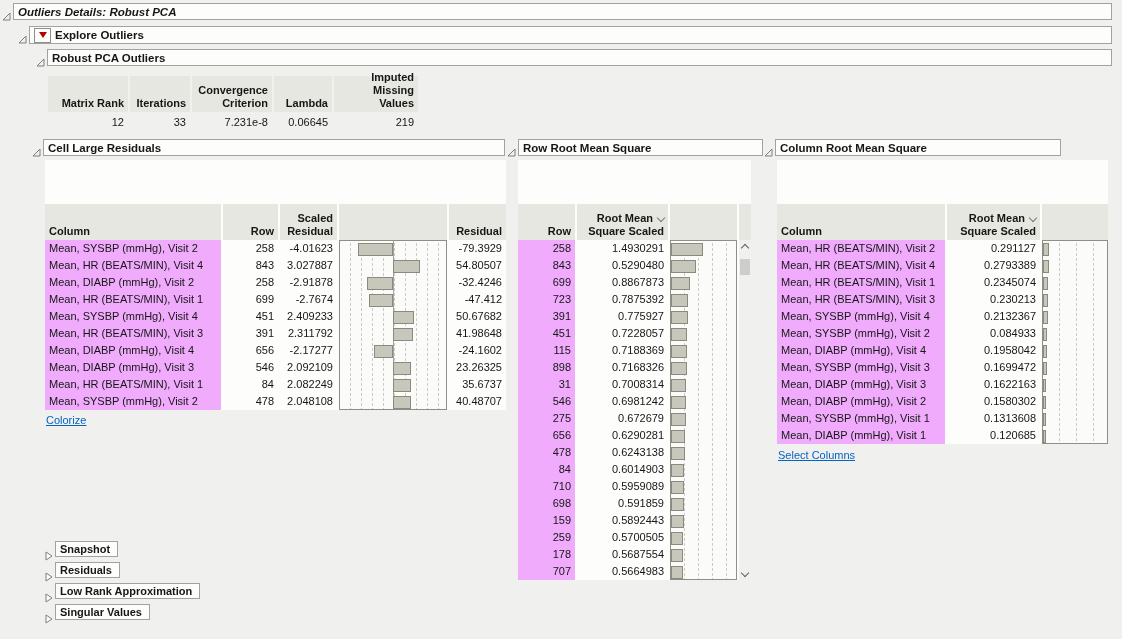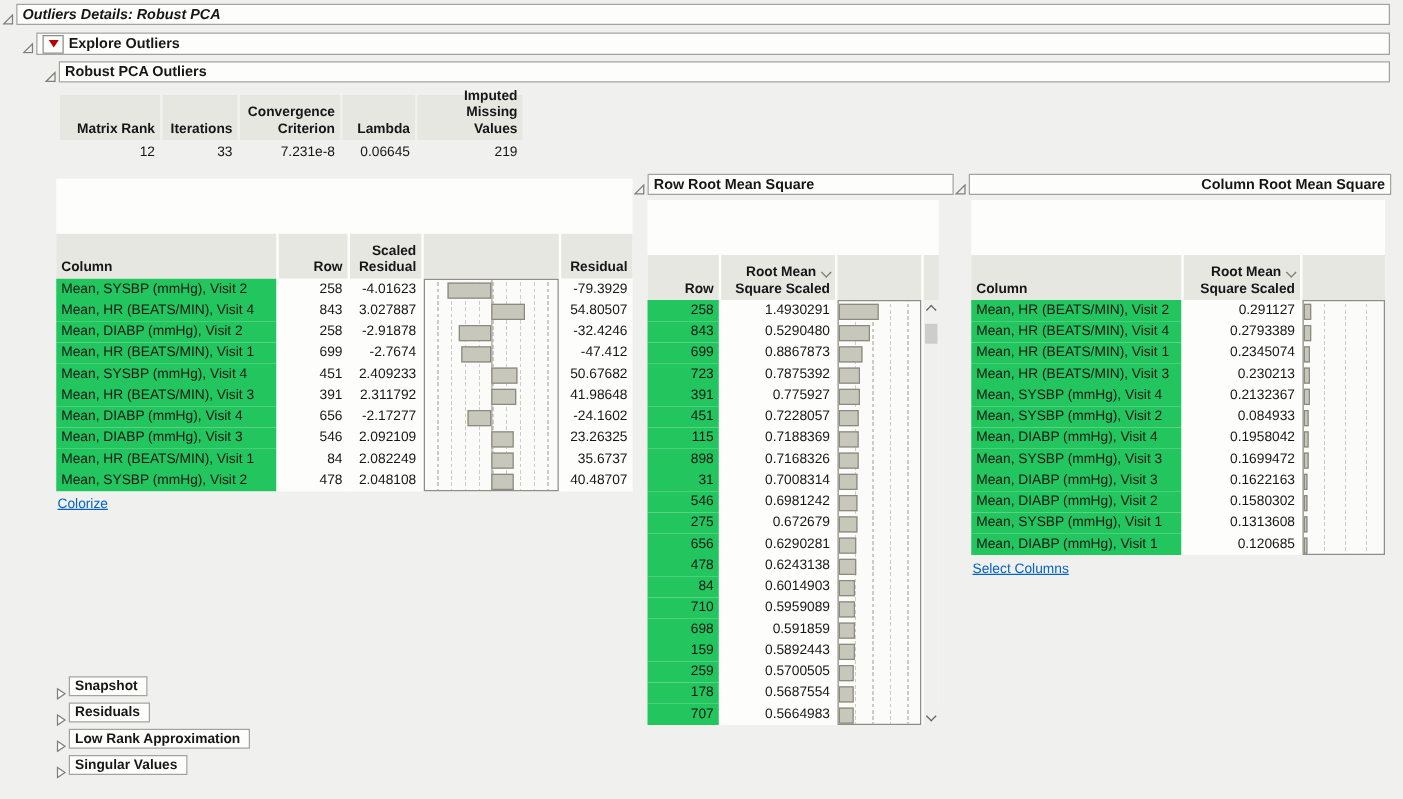--- a/index.html
+++ b/index.html
@@ -30,21 +30,21 @@
   .th{background:#e7e7e1;font-weight:bold;font-size:11px;height:36px;box-sizing:border-box;
       display:flex;flex-direction:column;justify-content:flex-end;padding:2px 4px;}
   .th.ta-r{align-items:flex-end;}
   .th.blank{padding:0;}
   .hline{line-height:13px;white-space:nowrap;display:flex;align-items:center;}
   .schev{display:inline-block;width:5px;height:5px;border:solid #7a7a74;border-width:0 1px 1px 0;
          transform:rotate(45deg);margin-left:5px;margin-bottom:2px;cursor:pointer;}
   .td{height:17px;line-height:17px;font-size:11px;white-space:nowrap;overflow:hidden;
       padding:0 4px;box-sizing:border-box;cursor:default;}
   .td.ta-r{text-align:right;}
-  .td.lbl{background:#22c55e;}
+  .td.lbl{background:#f0abfc;}
   .td.val{background:#fdfdfc;}
   
   .plot{position:relative;border:1px solid #8f8f88;background-color:#fbfbf9;box-sizing:border-box;}
   .g10{background-image:repeating-linear-gradient(to bottom,#fbfbf9 0 2px,transparent 2px 5px),
        repeating-linear-gradient(to right,transparent 0 10px,#ccccc5 10px 11px);}
   .g13{background-image:repeating-linear-gradient(to bottom,#fbfbf9 0 2px,transparent 2px 5px),
        repeating-linear-gradient(to right,transparent 0 13px,#ccccc5 13px 14px);}
   .g16{background-image:repeating-linear-gradient(to bottom,#fbfbf9 0 2px,transparent 2px 5px),
        repeating-linear-gradient(to right,transparent 0 16px,#ccccc5 16px 17px);}
   .axisline{position:absolute;left:50%;top:0;bottom:0;width:1px;background:#a5a59e;}
@@ -125,20 +125,30 @@
         <span class="wrap">Imputed Missing Values</span>
       </div>
       <div class="sum-v">12</div>
       <div class="sum-v">33</div>
       <div class="sum-v">7.231e-8</div>
       <div class="sum-v">0.06645</div>
       <div class="sum-v">219</div>
     </div>
 
   <div class="abs" style="left:32px;top:139px;">
+    <div class="orow">
+      <span class="disc">
+        <svg width="9" height="9" viewBox="0 0 9 9">
+            <path d="M8 1 L8 8 L1 8 Z" fill="none" stroke="#808078" stroke-width="1"></path>
+          </svg>
+      </span>
+      <div class="tbar" style="width:462px;">
+        <span class="ttext">Cell Large Residuals</span>
+      </div>
+    </div>
     <div id="cell-table" class="twrap" style="margin:4px 0 0 13px;">
         <div class="tcol" style="width: 176px;">
           <div class="th">
             <div class="hline">
               <span>Column</span>
             </div>
           </div>
           <div class="td lbl">Mean, SYSBP (mmHg), Visit 2</div>
           <div class="td lbl">Mean, HR (BEATS/MIN), Visit 4</div>
           <div class="td lbl">Mean, DIABP (mmHg), Visit 2</div>
@@ -334,21 +344,21 @@
       </div>
   </div>
 
   <div class="abs" style="left:764px;top:139px;">
     <div class="orow">
       <span class="disc">
         <svg width="9" height="9" viewBox="0 0 9 9">
             <path d="M8 1 L8 8 L1 8 Z" fill="none" stroke="#808078" stroke-width="1"></path>
           </svg>
       </span>
-      <div class="tbar" style="width:338px;justify-content:flex-end;">
+      <div class="tbar" style="width:286px;">
         <span class="ttext">Column Root Mean Square</span>
       </div>
     </div>
     <div id="col-table" class="twrap" style="margin:4px 0 0 13px;">
         <div class="tcol" style="width: 168px;">
           <div class="th">
             <div class="hline">
               <span>Column</span>
             </div>
           </div>

